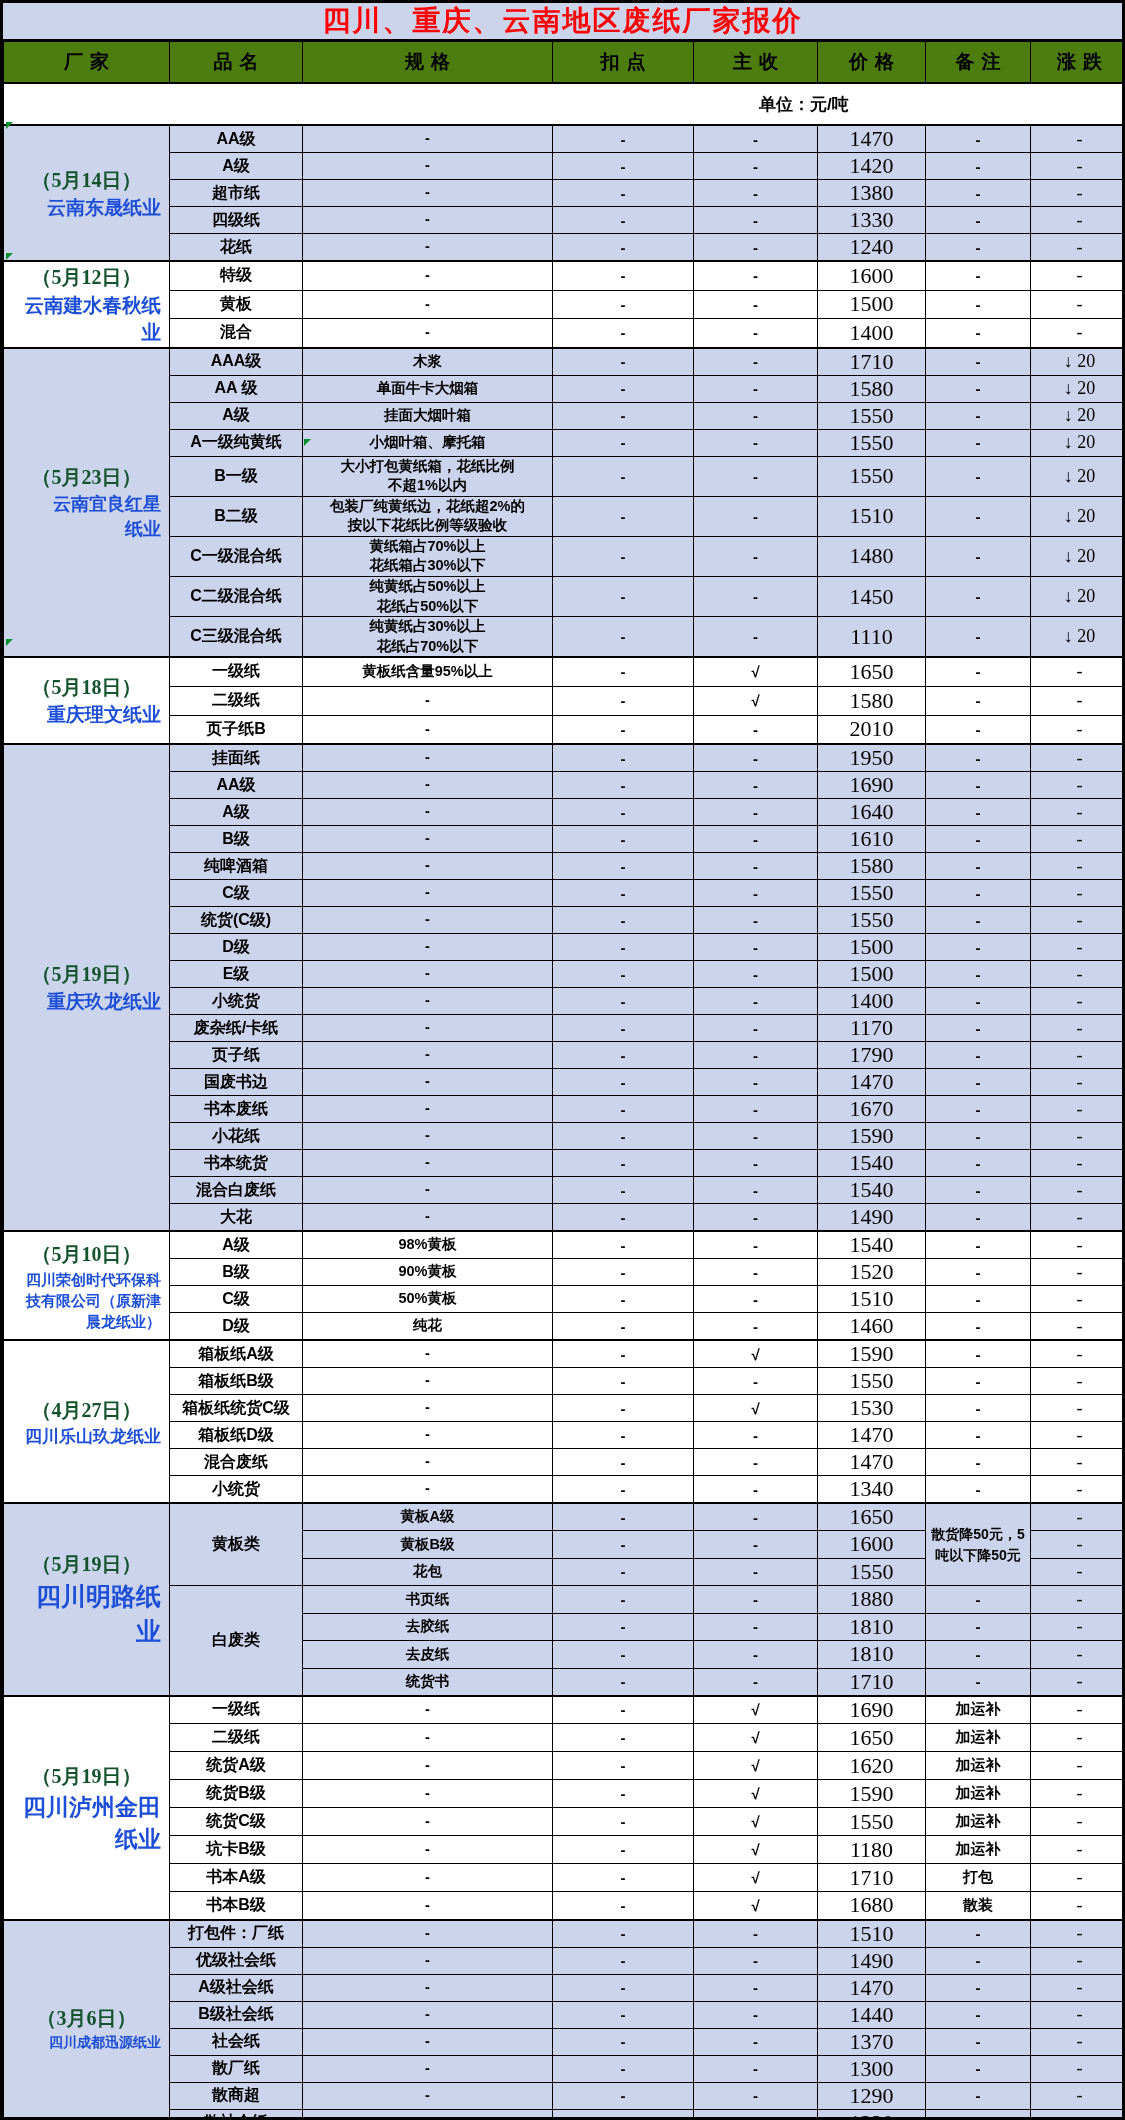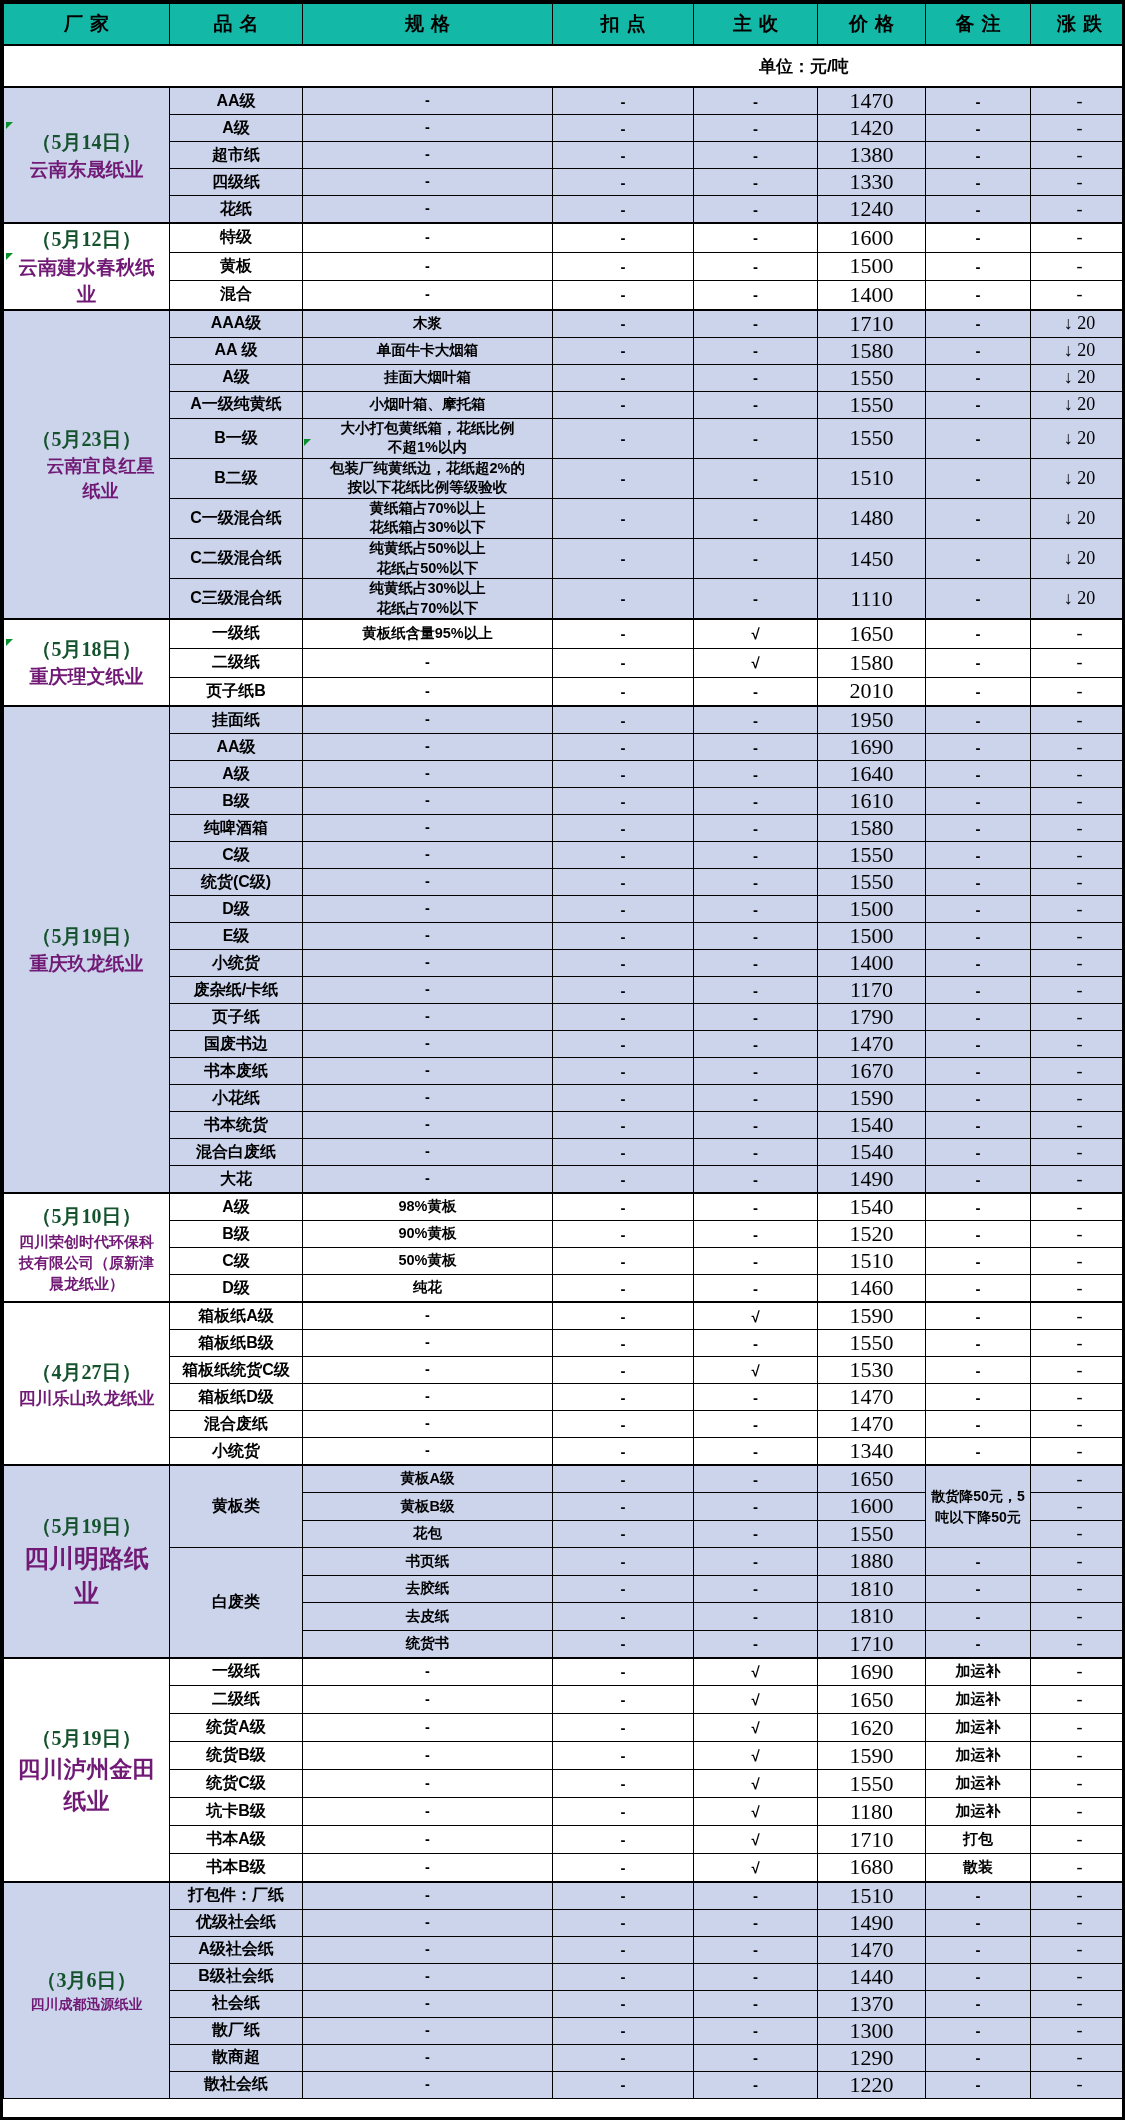--- a/index.html
+++ b/index.html
@@ -13,53 +13,56 @@
     display:flex;align-items:center;justify-content:center;
   }
   .titlebar .ttl{
     font-family:"Liberation Serif",serif;font-weight:bold;color:#ff0000;
     font-size:28px;letter-spacing:2px;white-space:nowrap;
   }
   table{border-collapse:collapse;table-layout:fixed;width:100%;}
   th,td{border:1px solid #000;padding:0;text-align:center;vertical-align:middle;overflow:hidden;}
   thead th{
     height:40px;font-size:19px;font-weight:bold;letter-spacing:7px;text-indent:7px;
-    border-bottom:2px solid #000;background:#14b8a6;
+    border-bottom:2px solid #000;background:#4d7c0f;
   }
   tr.unit td{
     height:40px;border-bottom:2px solid #000;background:#fff;
     text-align:left;padding-left:755px;font-weight:bold;font-size:17px;white-space:nowrap;
   }
   tr.blue td{background:#ccd4ec;}
   tr.white td{background:#ffffff;}
   tr.sec-top td{border-top:2.5px solid #000;}
   td.factory{padding:0 6px;}
   td.factory .date{
     font-family:"Liberation Serif",serif;color:#14532d;font-weight:bold;
     font-size:20px;white-space:nowrap;line-height:1.5;
   }
   td.factory .company{
-    color:#701a75;font-weight:bold;line-height:1.4;word-break:break-all;padding:0 2px;
+    color:#1d4ed8;font-weight:bold;line-height:1.4;word-break:break-all;padding:0 2px;text-align:right;
   }
   td.name,td.cat{font-weight:bold;font-size:16px;}
   td.spec{font-weight:bold;font-size:14.5px;white-space:pre-line;line-height:1.35;}
   td.dash,td.check{font-weight:bold;font-size:15px;}
   td.price{font-family:"Liberation Serif",serif;font-size:22px;}
   td.note{font-weight:bold;font-size:15px;}
   td.note.merged{font-size:14px;line-height:1.5;padding:0 3px;}
   td.change{font-family:"Liberation Serif",serif;font-size:18px;white-space:nowrap;}
   .wedge{
     position:absolute;width:0;height:0;
     border-top:7px solid #0a8f2e;border-right:7px solid transparent;
   }
 </style>
 </head>
 <body>
 
 <div id="sheet">
+  <div class="titlebar">
+    <span class="ttl">四川、重庆、云南地区废纸厂家报价</span>
+  </div>
 
   <table>
     <colgroup>
       <col style="width:166px">
         <col style="width:133px">
         <col style="width:250px">
       <col style="width:141px">
         <col style="width:124px">
         <col style="width:108px">
       <col style="width:105px">

